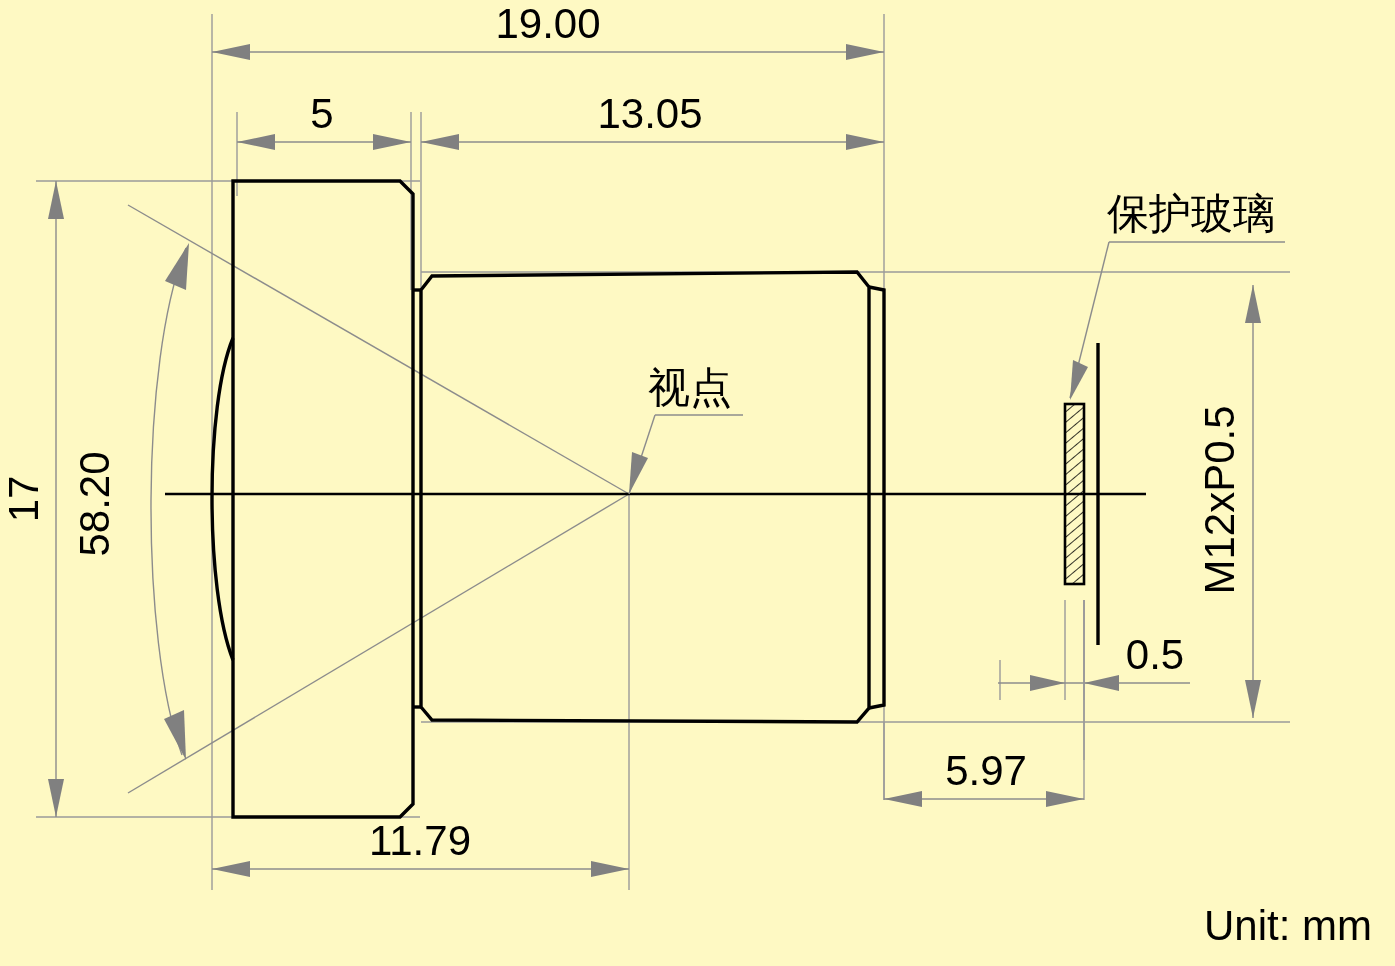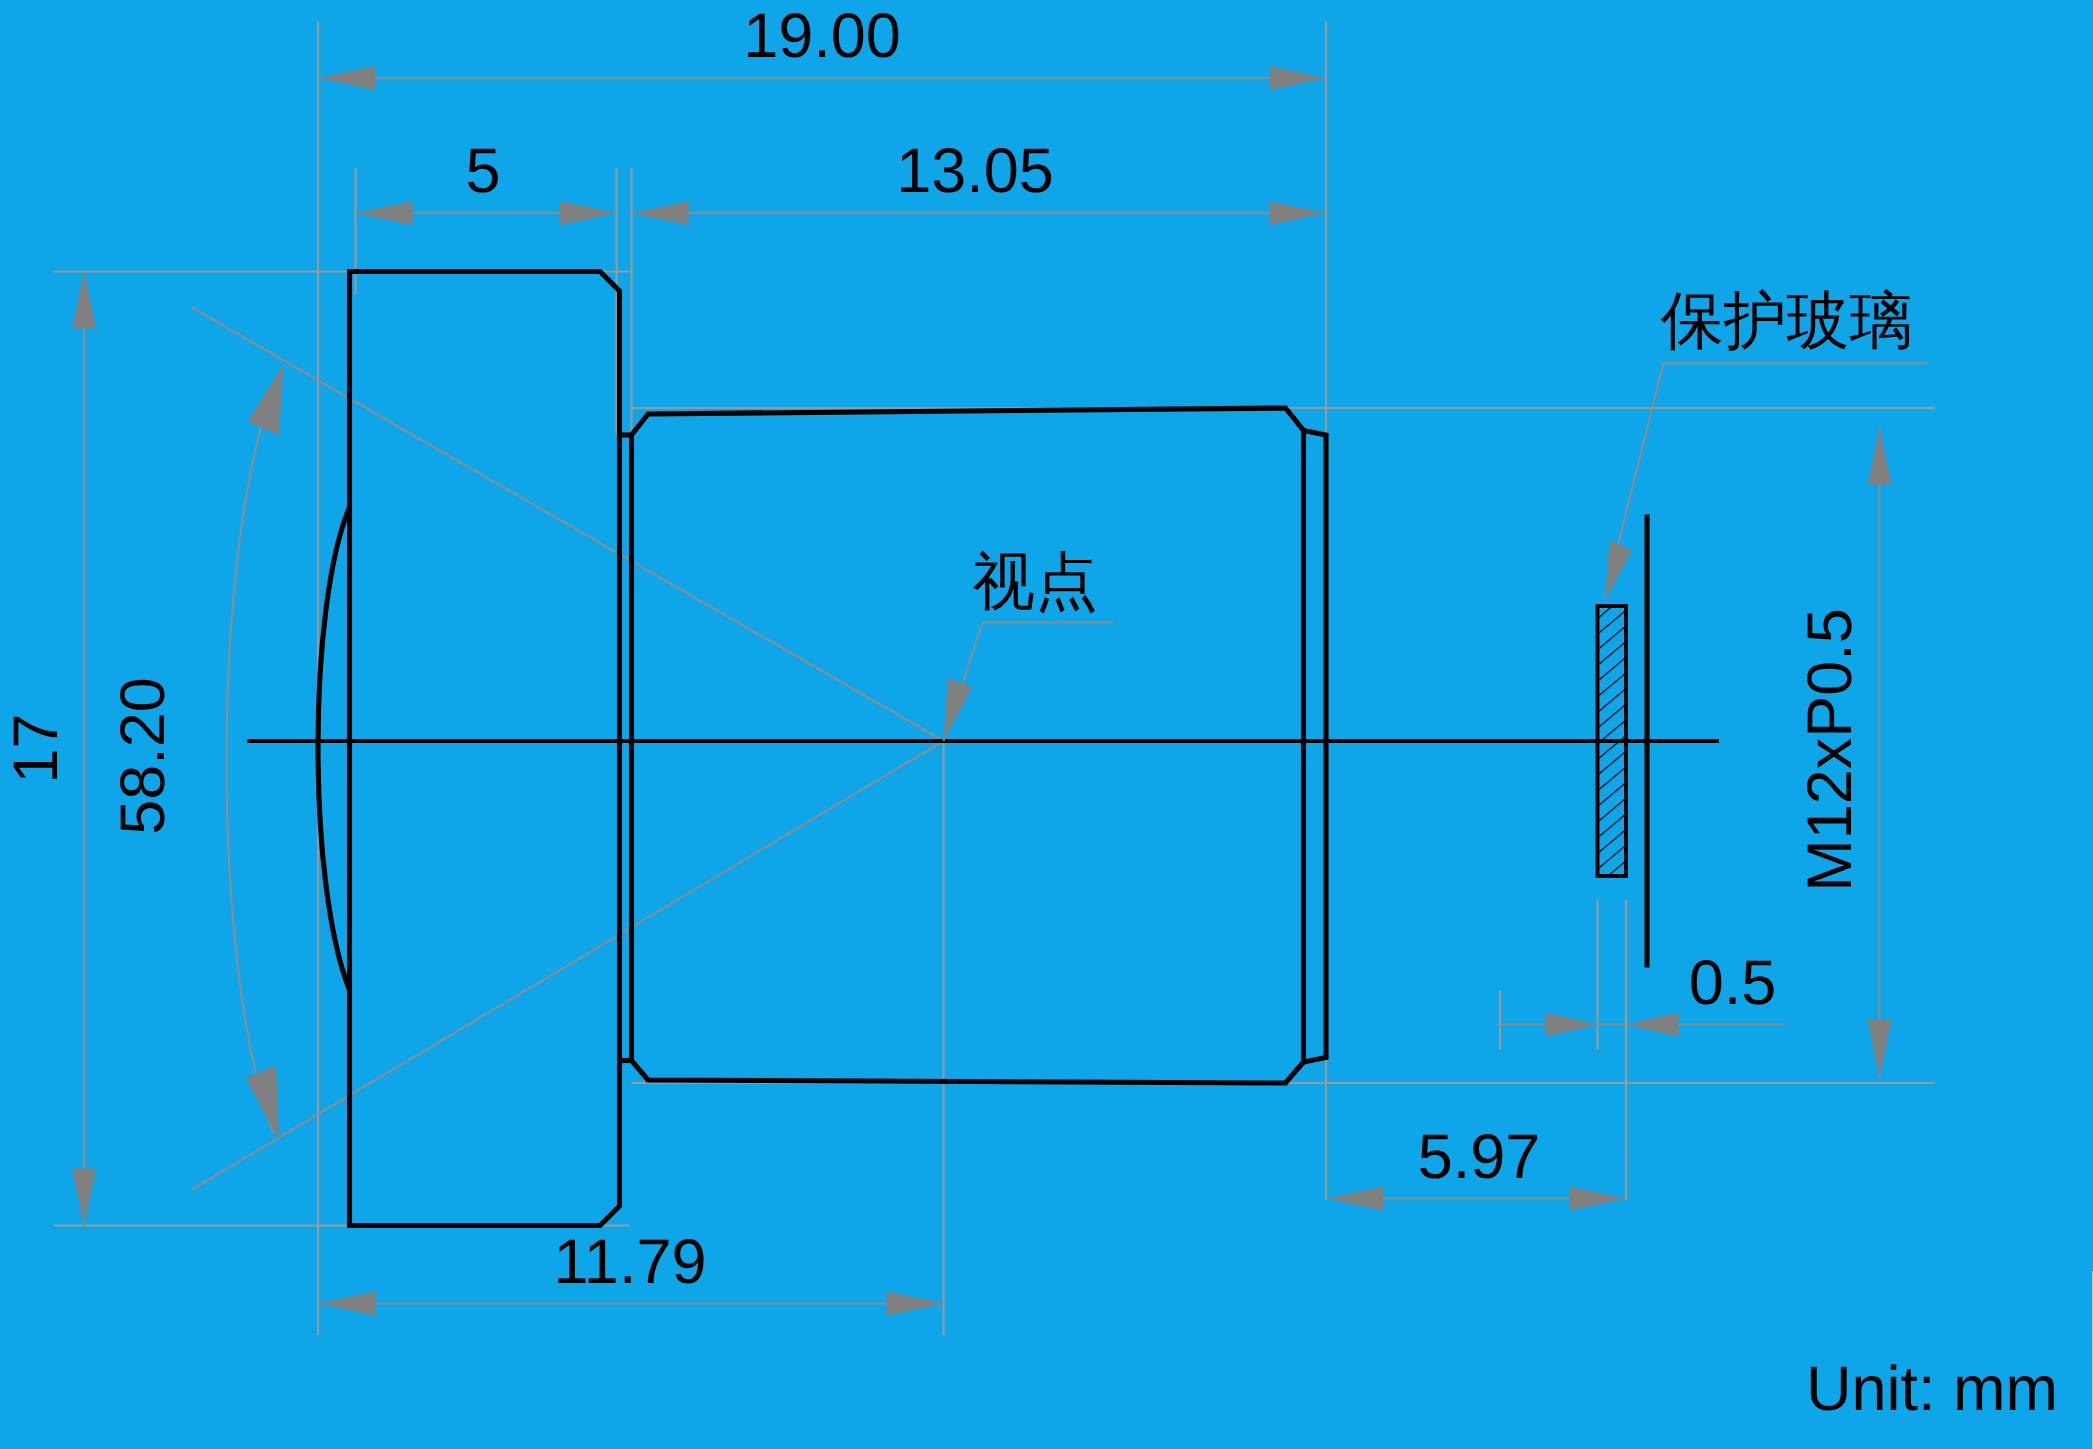--- a/index.html
+++ b/index.html
@@ -7,21 +7,21 @@
     padding: 0;
     background: #ffffff;
   }
   body {
     font-family: "Liberation Sans", sans-serif;
   }
   #drawing-root {
     position: relative;
     width: 1395px;
     height: 966px;
-    background: #0ea5e9;
+    background: #fef9c3;
     overflow: hidden;
   }
   svg.canvas {
     position: absolute;
     left: 0;
     top: 0;
     width: 1395px;
     height: 966px;
     display: block;
   }

